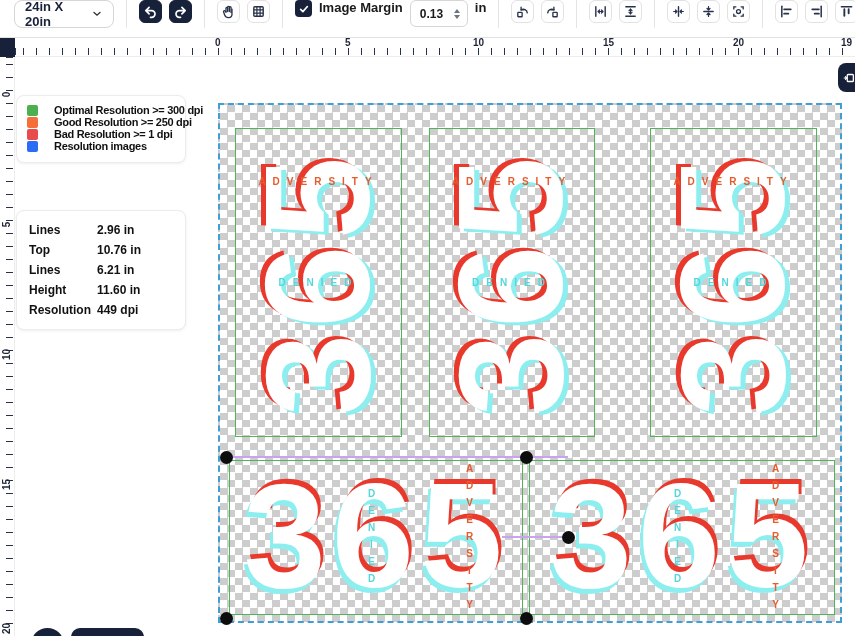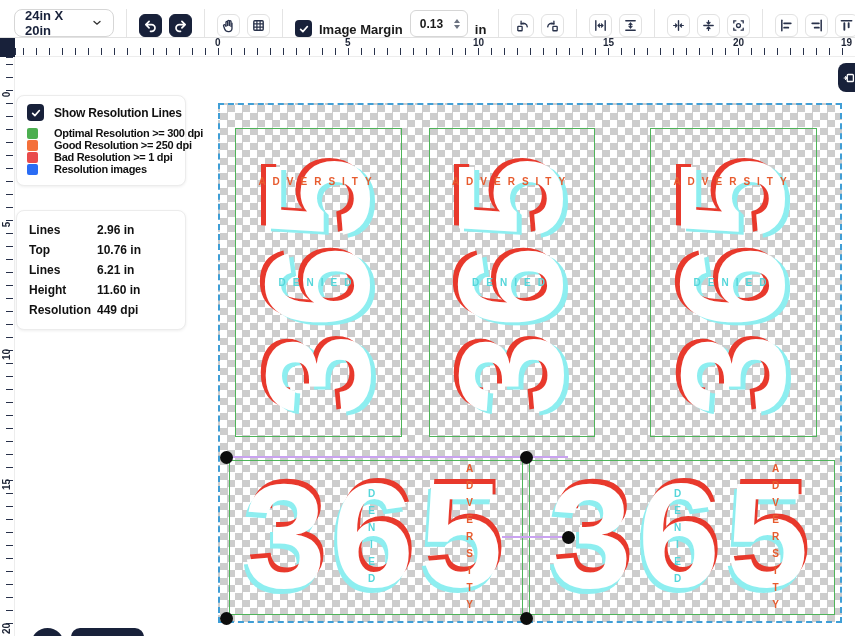--- a/index.html
+++ b/index.html
@@ -2,21 +2,21 @@
 <html><head>
 <meta charset="utf-8">
 <style>
   * { margin:0; padding:0; box-sizing:border-box; }
   html,body { width:855px; height:636px; overflow:hidden; background:#fff;
     font-family:"Liberation Sans", sans-serif; }
   .stage { position:relative; width:855px; height:636px; }
 
   
   .toolbar { position:absolute; left:0; top:0; width:855px; height:38px;
-    background:#fff; border-bottom:1px solid #e2e2e2; display:flex; align-items:flex-end;
+    background:#fff; border-bottom:1px solid #e2e2e2; display:flex; align-items:flex-start;
     padding-left:14px; gap:7px; z-index:30; }
   .sep { width:1px; height:28px; background:#e4e4e4; margin:0 5px; flex:none; }
   .size-dd { height:28px; min-width:100px; border:1px solid #d6d6d6; border-radius:8px;
     display:flex; align-items:center; gap:8px; padding:0 10px; font-size:13px; font-weight:700;
     color:#18213a; background:#fff; cursor:pointer; }
   .tbtn { width:23px; height:23px; border-radius:6px; display:flex; align-items:center;
     justify-content:center; flex:none; cursor:pointer; }
   .tbtn.dark { background:#18213a; border:1px solid #18213a; }
   .tbtn.lite { background:#fff; border:1px solid #e2e2e2; }
   .chk { width:17px; height:17px; background:#18213a; border-radius:4px; display:flex;
@@ -327,30 +327,20 @@
       <div class="handle" style="left:-0.5px; top:345.5px;"></div>
       <div class="handle" style="left:299.5px; top:345.5px;"></div>
       <div class="handle" style="left:-0.5px; top:506.5px;"></div>
       <div class="handle" style="left:299.5px; top:506.5px;"></div>
       <div class="handle" style="left:341.5px; top:425.5px;"></div>
     </div>
   </div>
 
 
   <div class="card" style="left:16px; top:95px; padding:8px 10px 10px;">
-    <div class="card-row" style="margin-bottom:6px;">
-      <span class="chk">
-        <span>
-            <svg width="12" height="12" viewBox="0 0 16 16">
-              <path d="M3.5 8.5l3 3 6-6.8" fill="none" stroke="#fff" stroke-width="2.2" stroke-linecap="round" stroke-linejoin="round"></path>
-            </svg>
-          </span>
-      </span>
-      <span class="card-label">Show Resolution Lines</span>
-    </div>
     <div class="legend-row">
       <span class="legend-sq" style="background: rgb(76, 175, 80);"></span>
       <span class="legend-txt">Optimal Resolution &gt;= 300 dpi</span>
     </div>
     <div class="legend-row">
       <span class="legend-sq" style="background: rgb(244, 112, 58);"></span>
       <span class="legend-txt">Good Resolution &gt;= 250 dpi</span>
     </div>
     <div class="legend-row">
       <span class="legend-sq" style="background: rgb(233, 75, 75);"></span>

